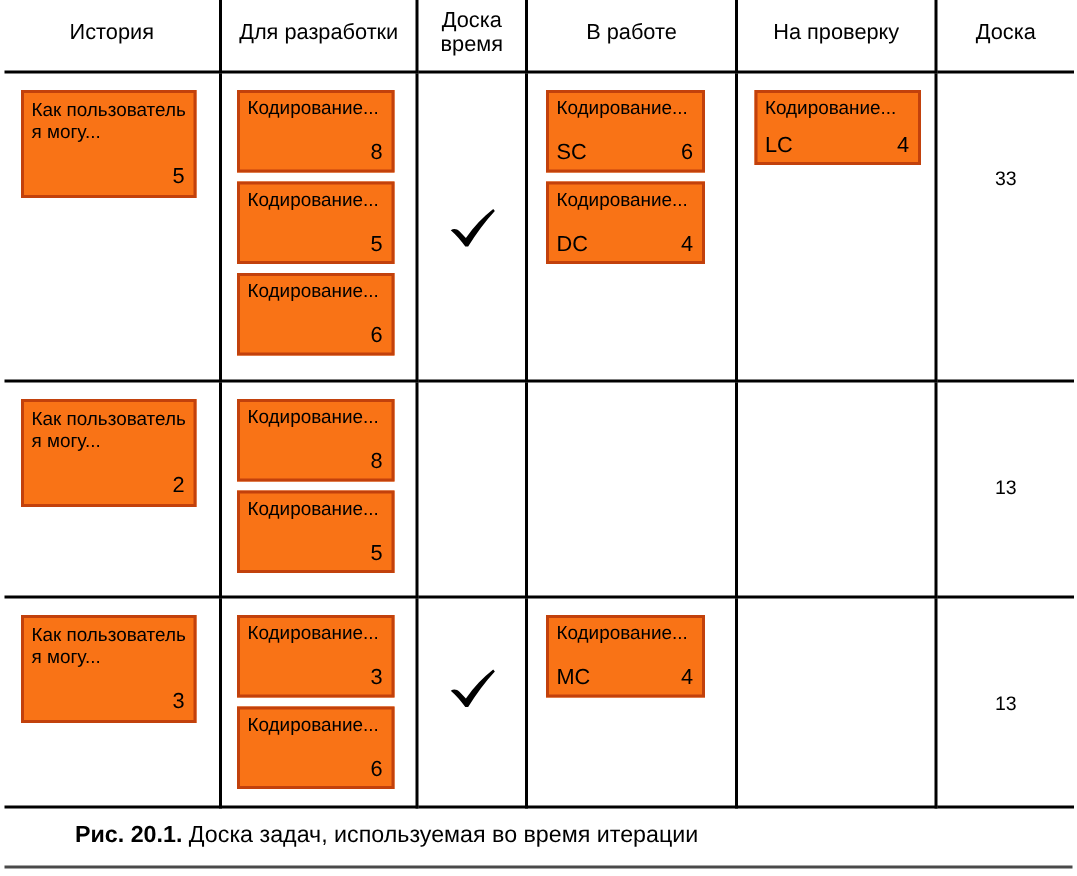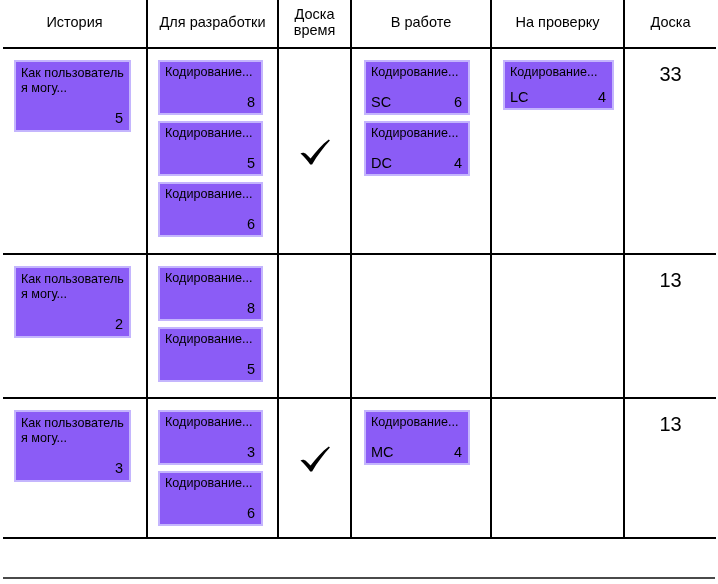--- a/index.html
+++ b/index.html
@@ -66,22 +66,22 @@
 
   .cell-inner {
     position: relative;
     height: 100%;
     padding: 11px 0 0 0;
     box-sizing: border-box;
   }
 
   
   .card {
-    border: 2px solid #c4b5fd;
-    background: #8b5cf6;
+    border: 2px solid #c2410c;
+    background: #f97316;
     box-sizing: border-box;
     position: relative;
     font-size: 12.6px;
     line-height: 1.22;
   }
 
   .card .card-title {
     padding: 3px 5px 0 5px;
     white-space: normal;
   }
@@ -138,22 +138,23 @@
     height: 100%;
     padding-top: 0;
   }
   .check-wrap.row-1 { padding-top: 88px; }
   .check-wrap.row-3 { padding-top: 45px; }
   .check-mark { display: block; }
 
   
   .hours {
     text-align: center;
-    font-size: 20px;
+    font-size: 13px;
     padding-top: 14px;
+    margin-top: 48px;
   }
 
   
   .caption {
     position: absolute;
     left: 50px;
     top: 548px;
     width: 640px;
     font-size: 15.5px;
     line-height: 1.2;
@@ -365,16 +366,20 @@
             <div class="cell-inner"></div>
           </td>
         <td>
           <div class="hours">13</div>
         </td>
       </tr>
 
     </tbody>
   </table>
 
+  <div class="caption">
+    <span class="fig-label">Рис. 20.1.</span>
+    <span>Доска задач, используемая во время итерации</span>
+  </div>
 
   <div class="bottom-rule"></div>
 
 </div>
 
 </body></html>

